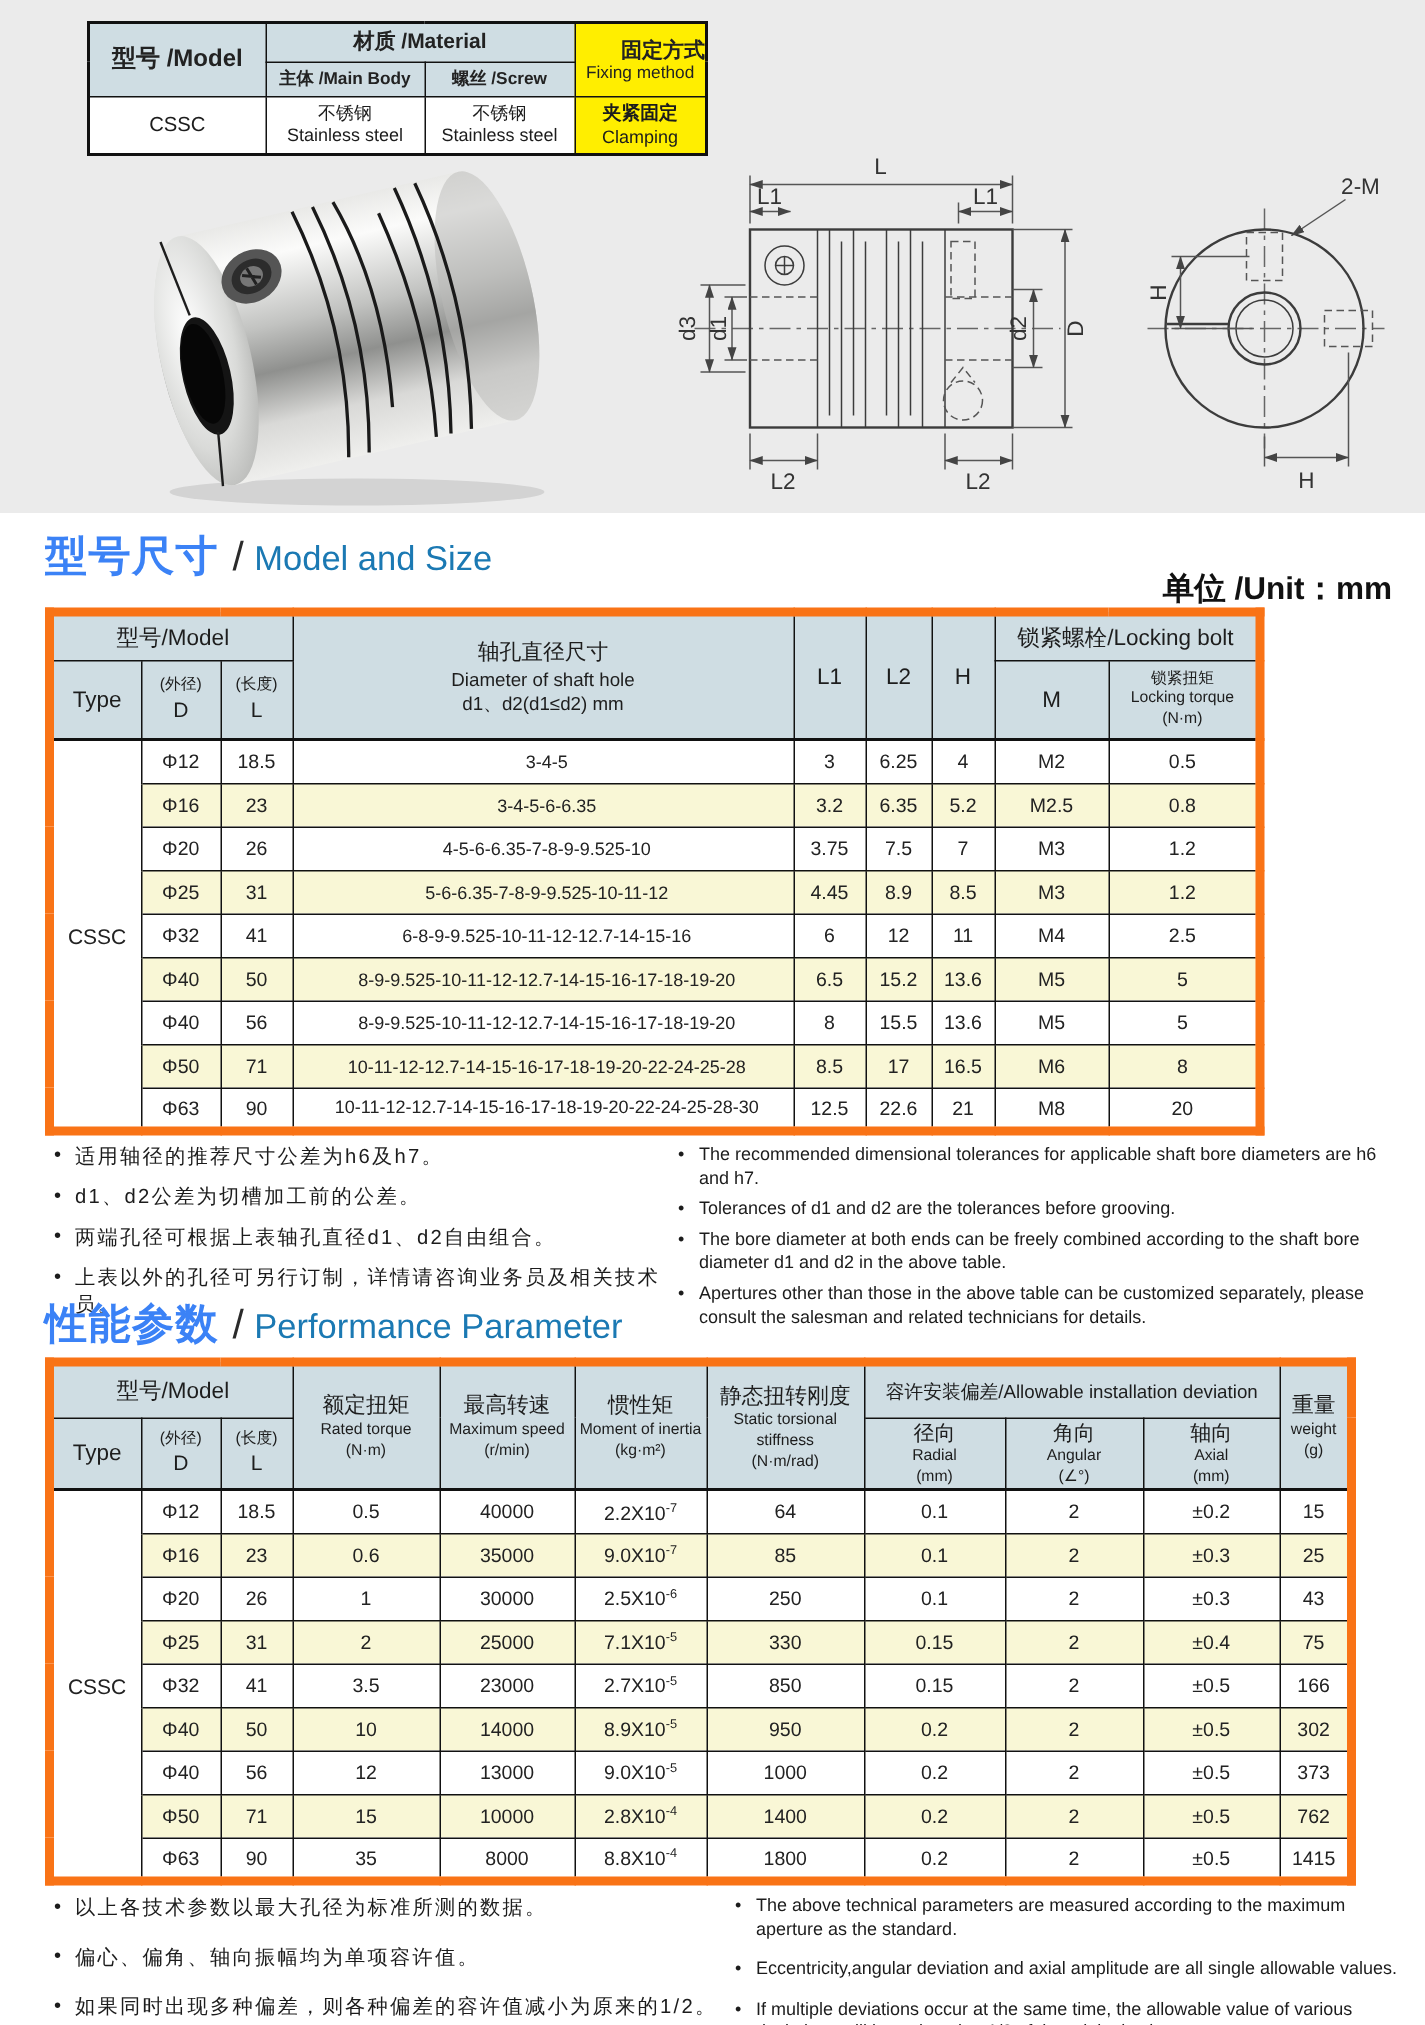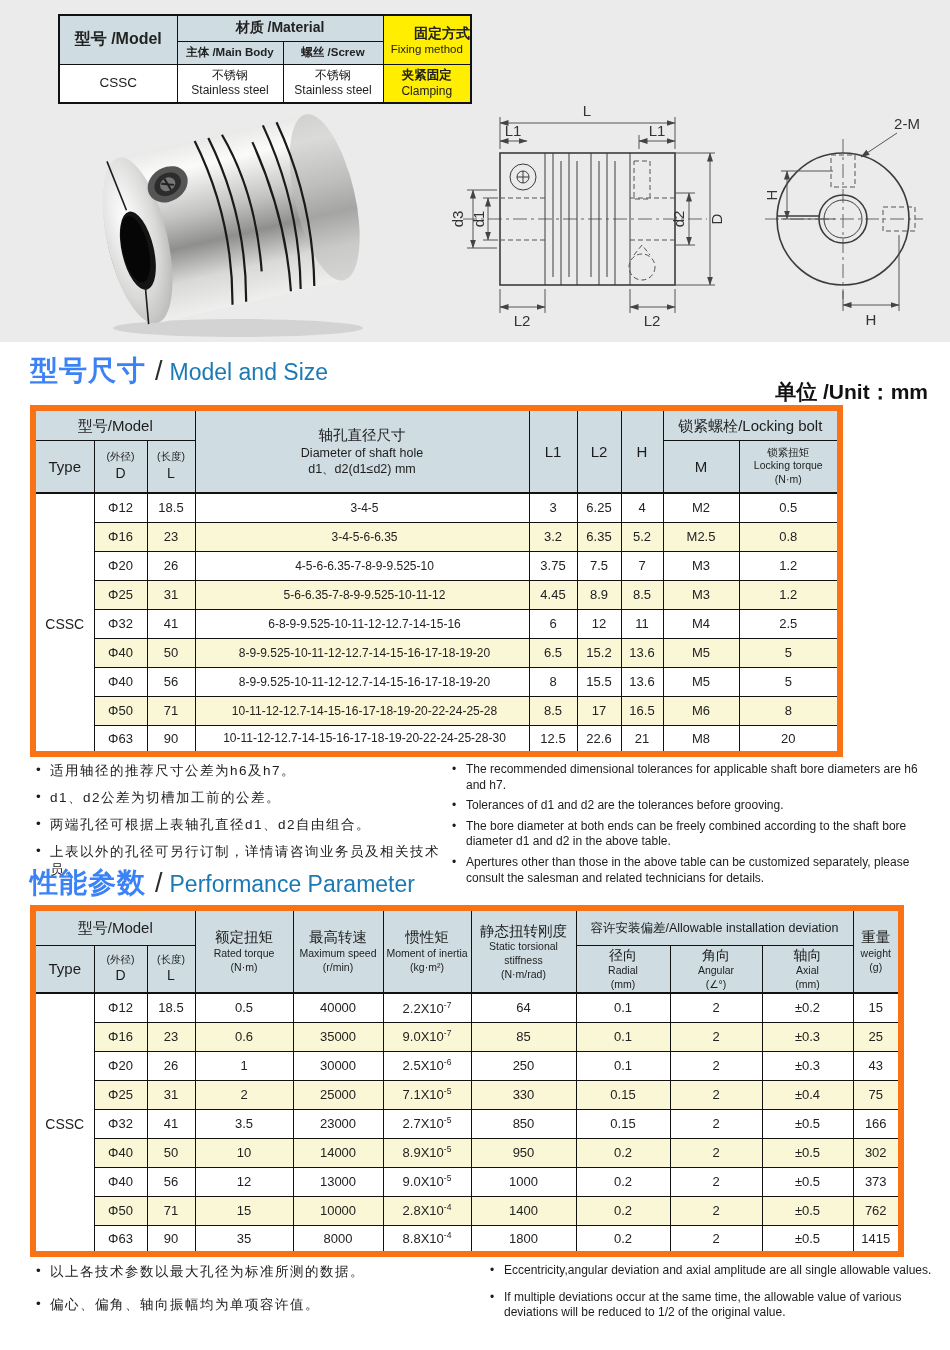--- a/index.html
+++ b/index.html
@@ -609,18 +609,20 @@
         <td>±0.5</td>
         <td>1415</td>
       </tr>
   </tbody>
 </table>
 
 <div class="notes">
   <ul class="cn-notes sp" style="left:36px;top:1263px;width:450px">
     <li>以上各技术参数以最大孔径为标准所测的数据。</li>
     <li>偏心、偏角、轴向振幅均为单项容许值。</li>
+    <li>如果同时出现多种偏差，则各种偏差的容许值减小为原来的1/2。</li>
   </ul>
   <ul class="en-notes sp" style="left:490px;top:1263px;width:445px">
+    <li>The above technical parameters are measured according to the maximum aperture as the standard.</li>
     <li>Eccentricity,angular deviation and axial amplitude are all single allowable values.</li>
     <li>If multiple deviations occur at the same time, the allowable value of various deviations will be reduced to 1/2 of the original value.</li>
   </ul>
 </div>
 
 </body></html>

